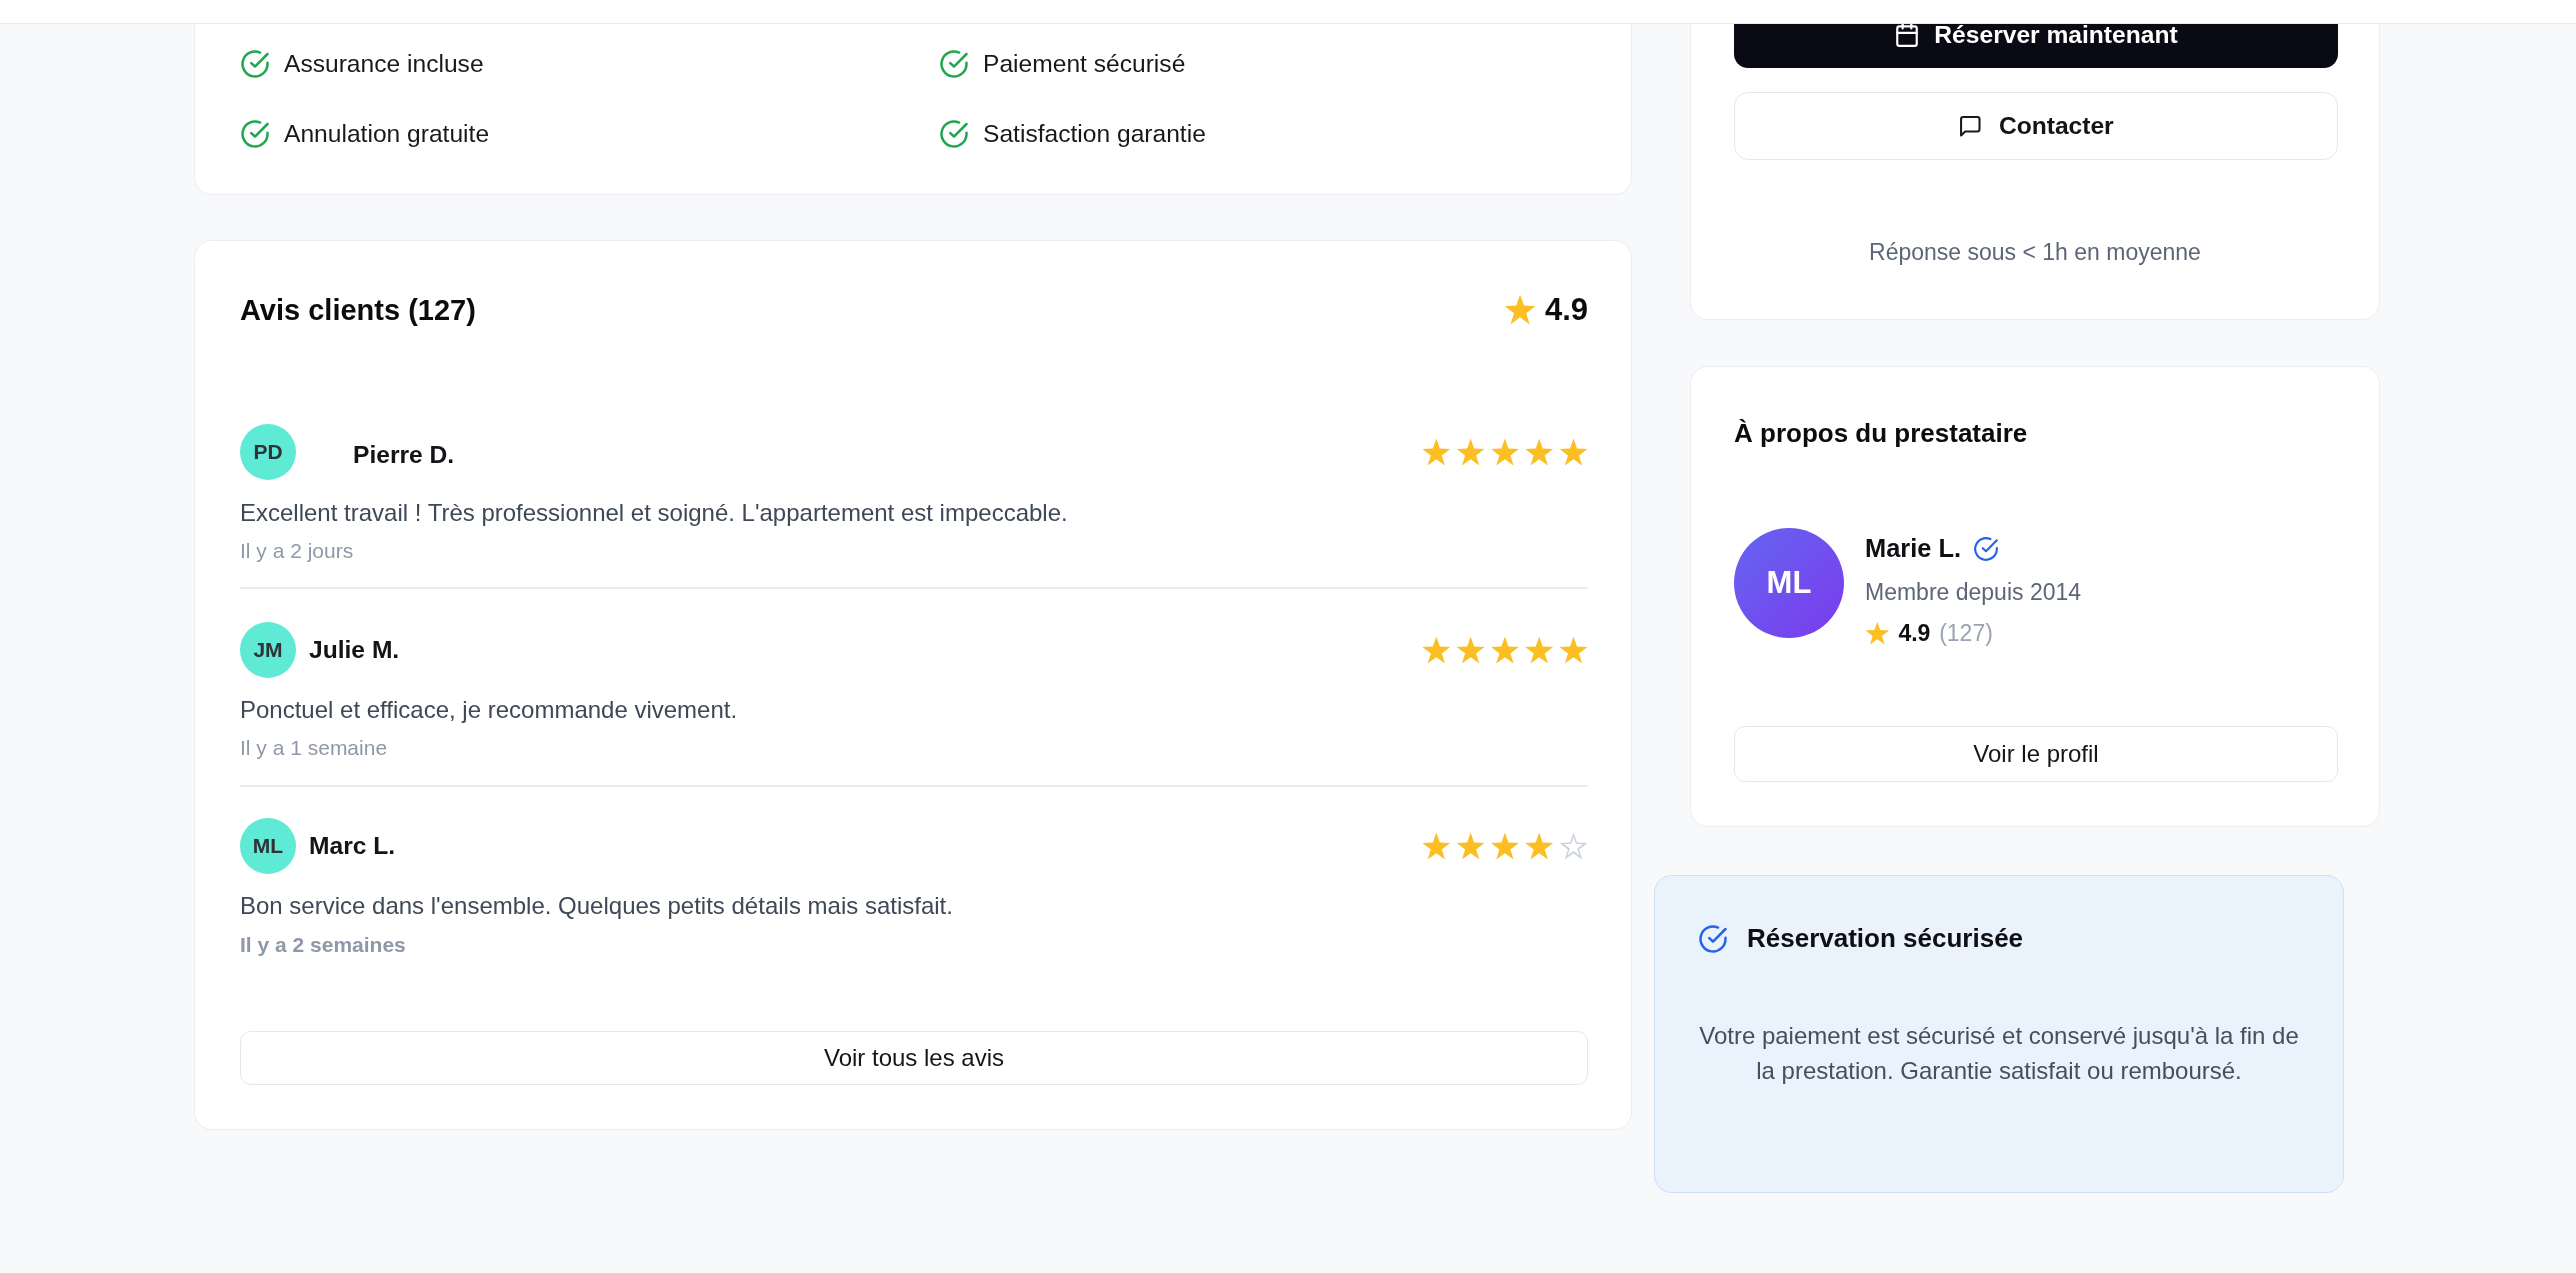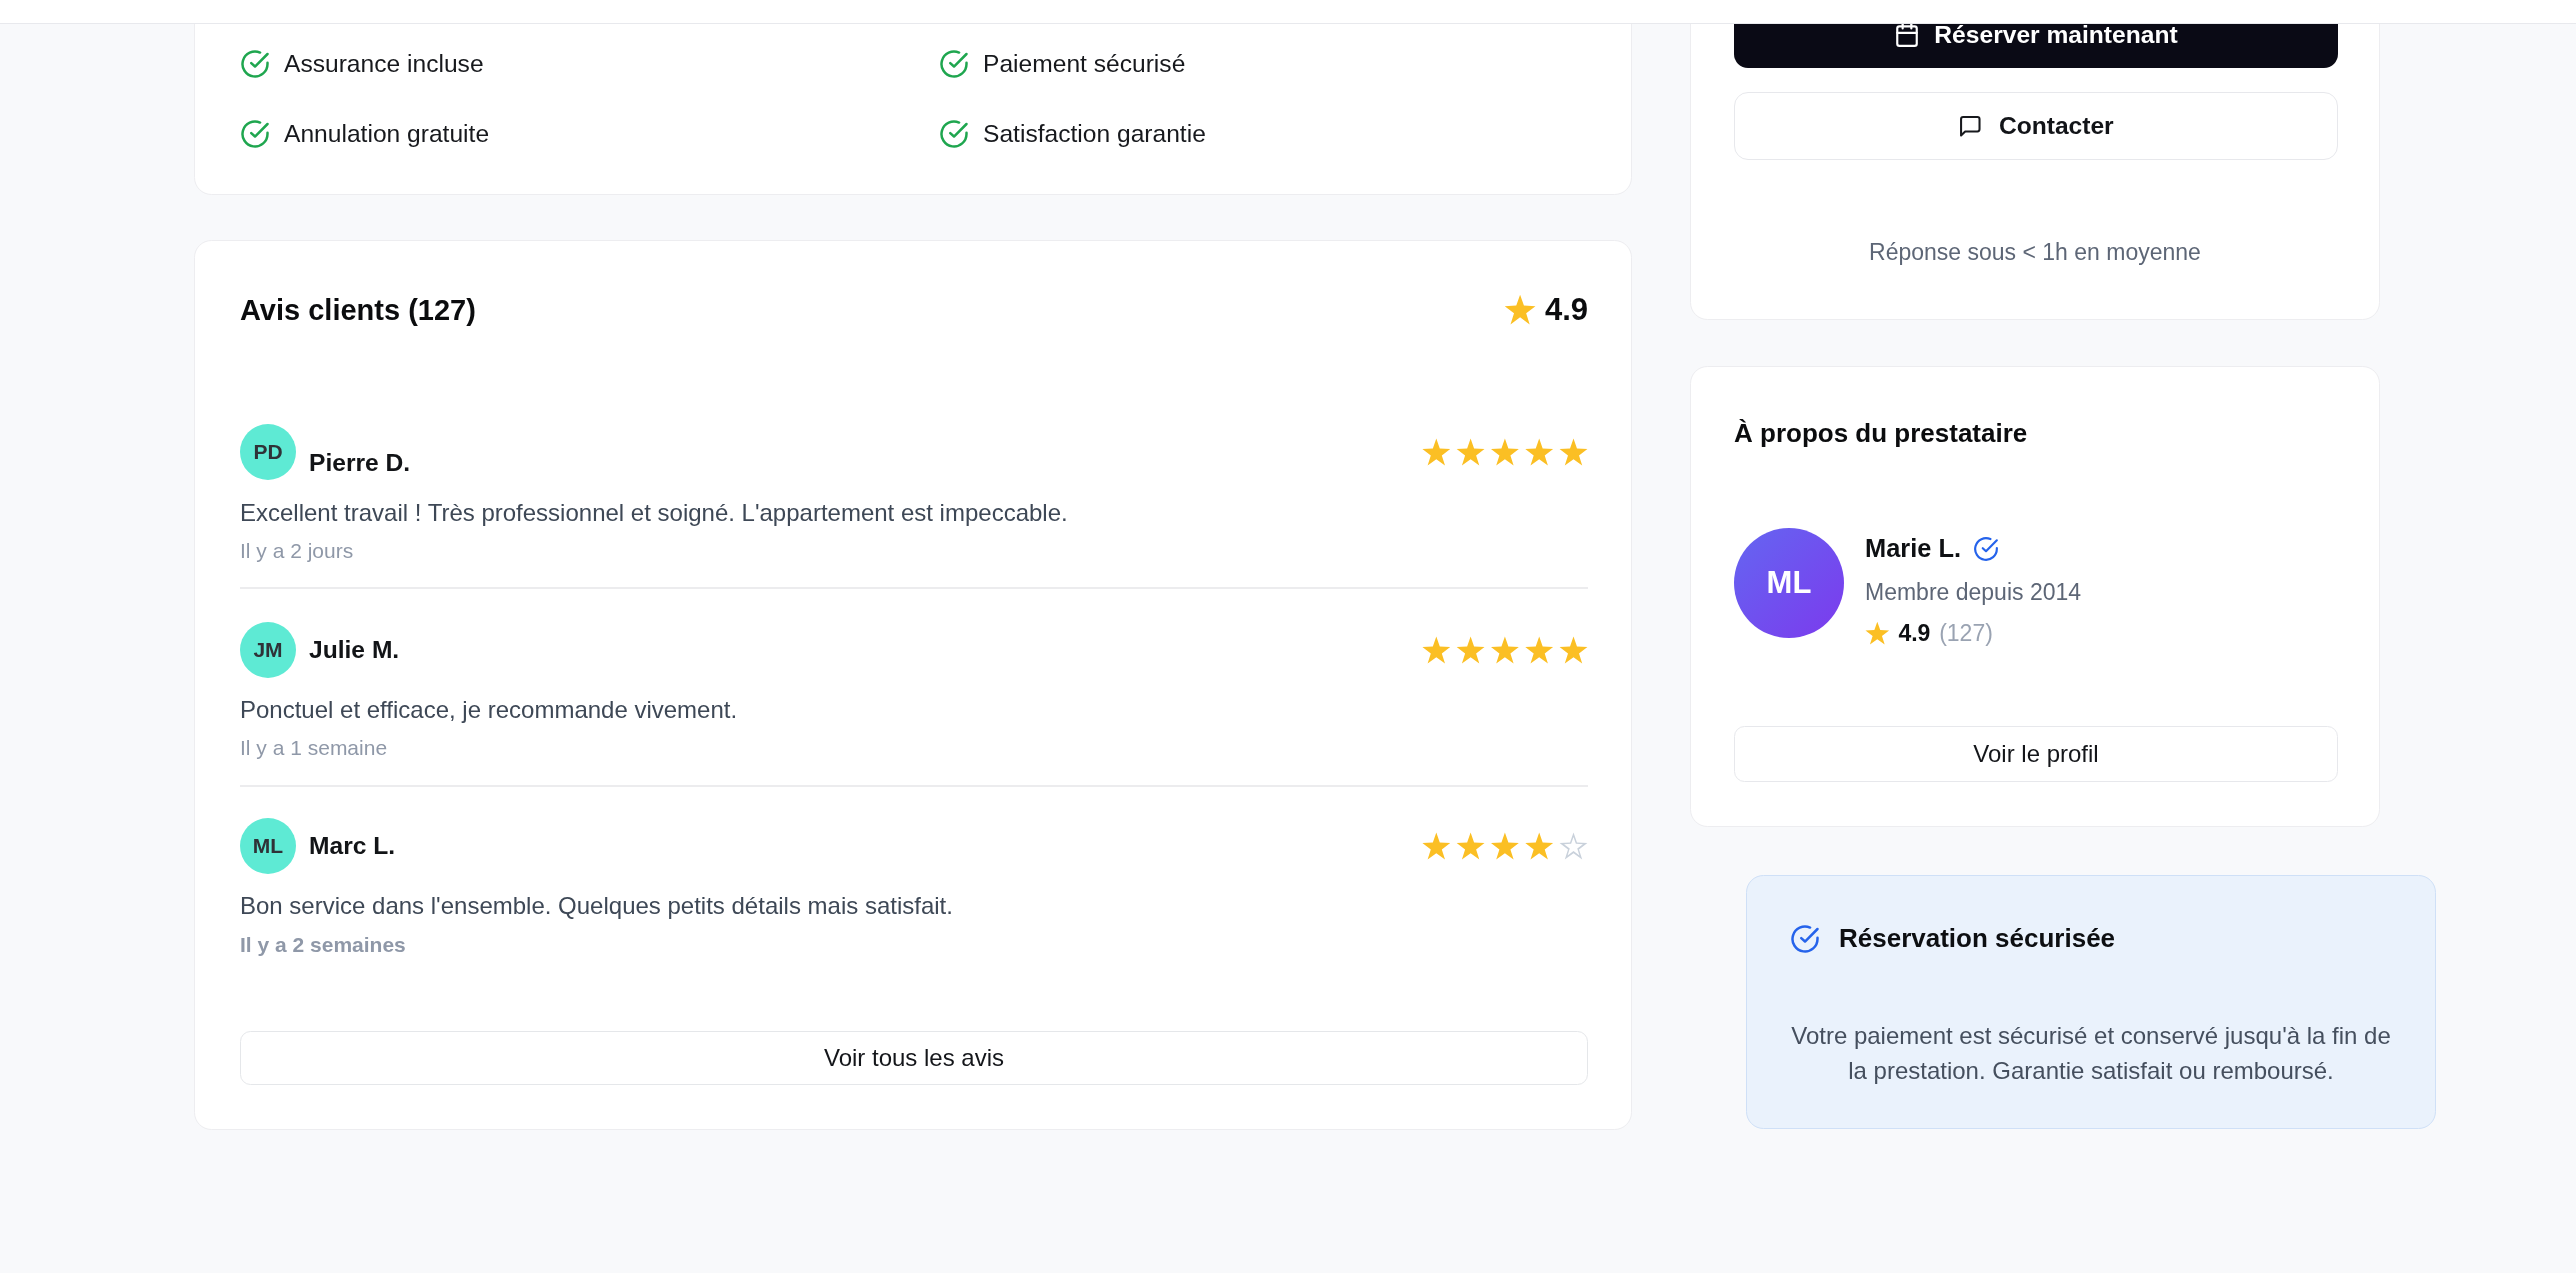--- a/index.html
+++ b/index.html
@@ -189,21 +189,21 @@
 <div class="card" style="left:194px;top:240px;width:1438px;height:890px;">
   <div class="reviews-title">Avis clients (127)</div>
   <div class="overall">
     <span class="star star-lg"></span>
     <span class="overall-score">4.9</span>
   </div>
 
   <div class="avatar-sm" style="top:183px;">
       <span>PD</span>
     </div>
-  <div class="review-name" style="top:194px;">Pierre D.</div>
+  <div class="review-name" style="top:186px;margin-left:44px;">Pierre D.</div>
   <div class="review-stars" style="top:197px;">
       <span class="star"></span>
       <span class="star"></span>
       <span class="star"></span>
       <span class="star"></span>
       <span class="star"></span>
     </div>
   <div class="review-text" style="top:258px;">Excellent travail ! Très professionnel et soigné. L'appartement est impeccable.</div>
   <div class="review-time" style="top:298px;">Il y a 2 jours</div>
   <div class="divider" style="top:346px;"></div>
@@ -279,21 +279,21 @@
   </div>
   <div class="provider-member">Membre depuis 2014</div>
   <div class="provider-rating">
     <span class="star star-sm"></span>
     <span class="rating-num">4.9</span>
     <span class="rating-count">(127)</span>
   </div>
   <button class="btn-profile">Voir le profil</button>
 </div>
 
-<div class="card-blue" style="left:1746px;top:875px;width:690px;height:254px;">
+<div class="card-blue" style="left:1654px;top:875px;width:690px;height:318px;">
   <div class="secure-title-row">
     <span class="icon-blue-lg">
       <svg viewBox="0 0 24 24" fill="none" stroke="currentColor" stroke-width="2" stroke-linecap="round" stroke-linejoin="round">
           <path d="M22 11.08V12a10 10 0 1 1-5.93-9.14"></path>
           <polyline points="22 4 12 14.01 9 11.27"></polyline>
         </svg>
     </span>
     <span class="secure-title">Réservation sécurisée</span>
   </div>
   <div class="secure-body">Votre paiement est sécurisé et conservé jusqu'à la fin de la prestation. Garantie satisfait ou remboursé.</div>

